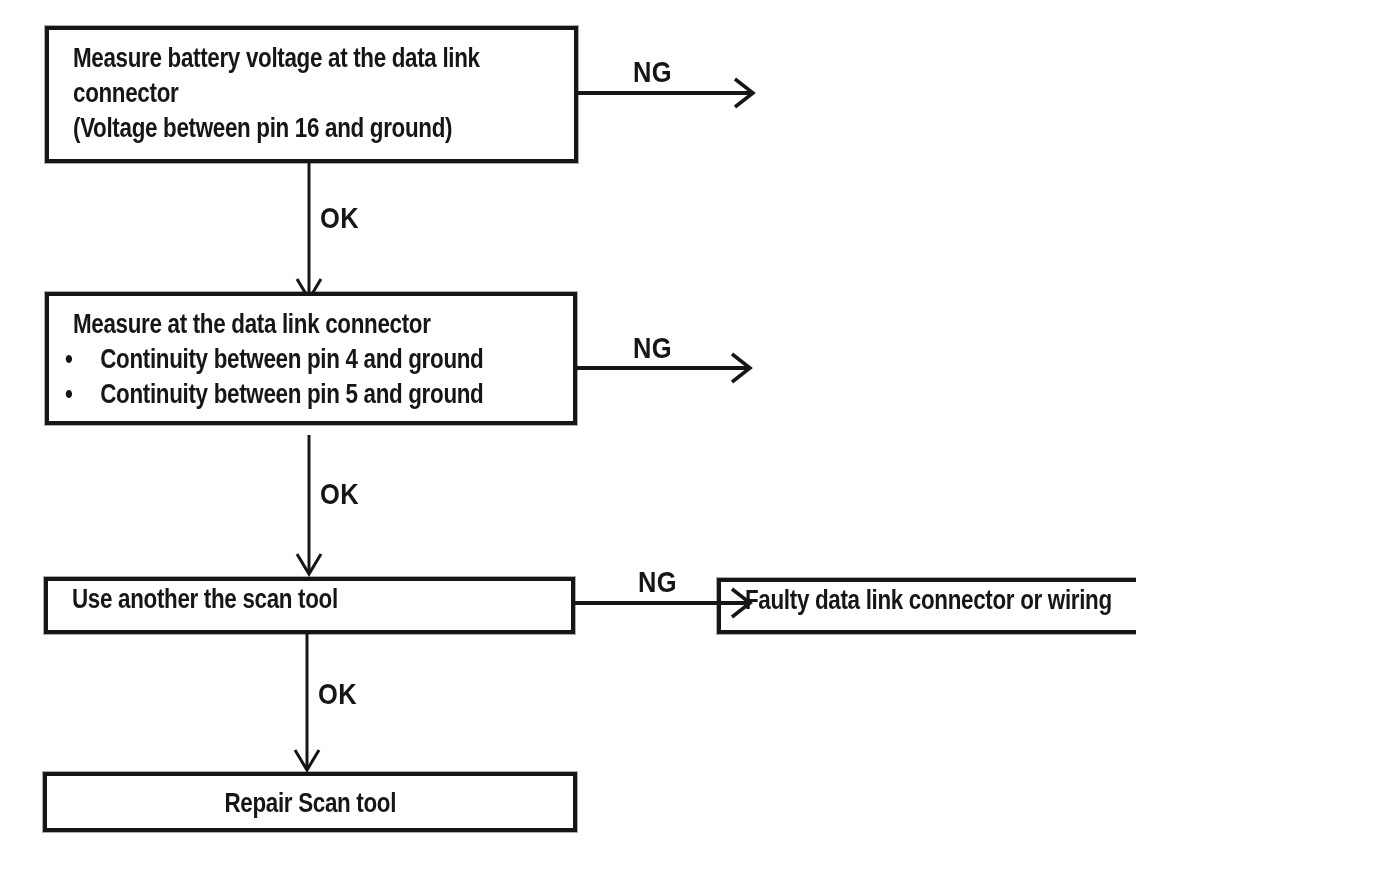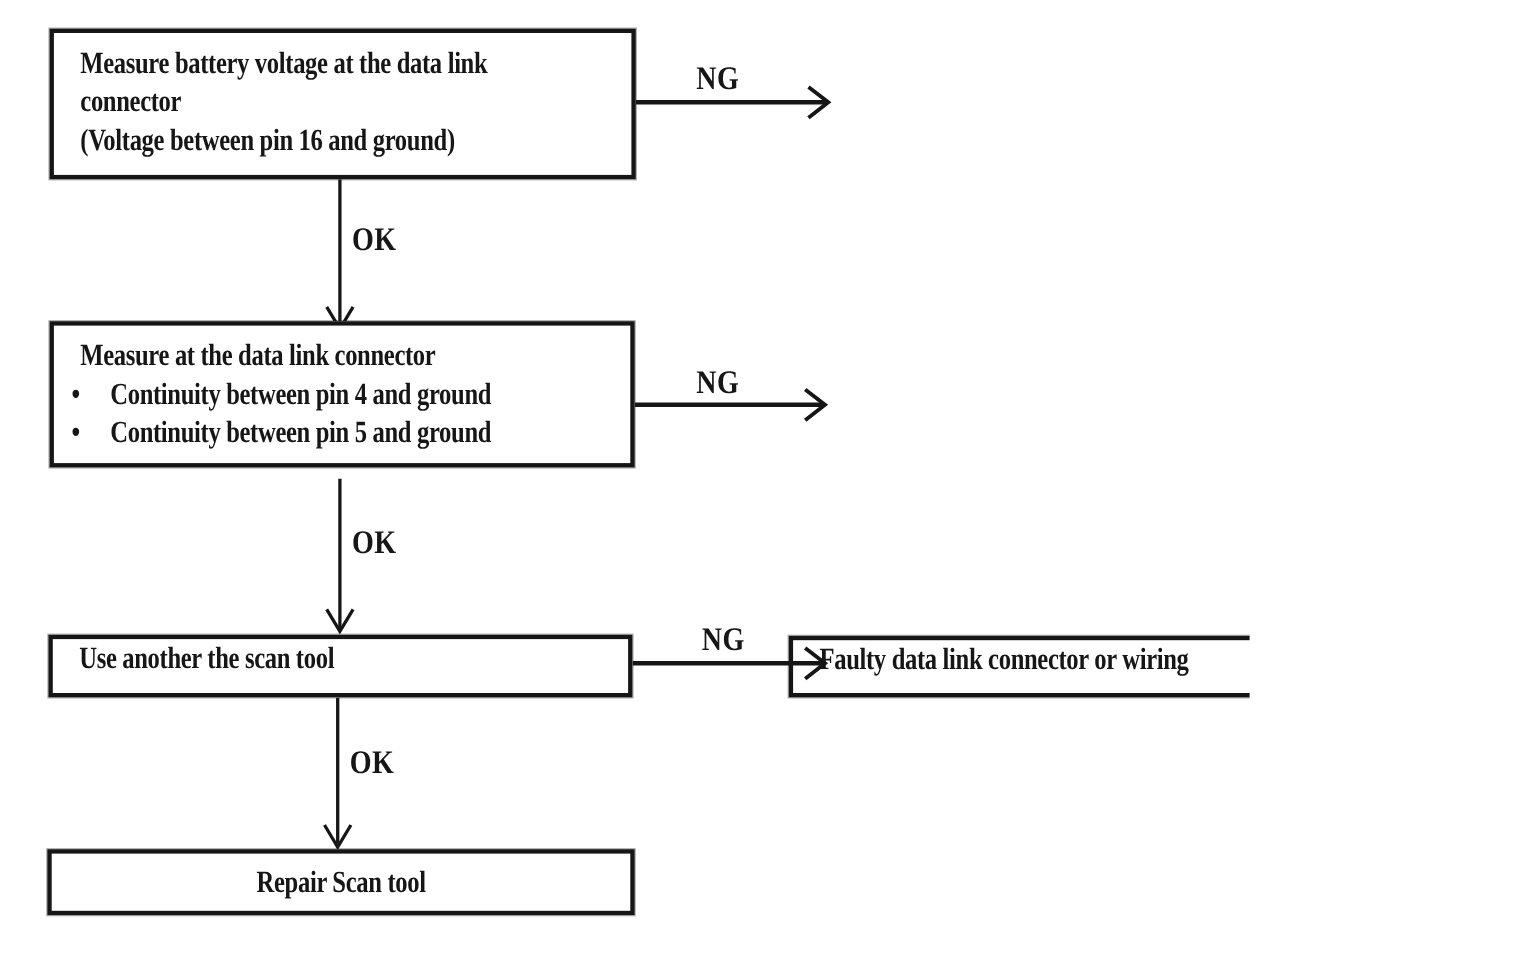--- a/index.html
+++ b/index.html
@@ -2,21 +2,21 @@
 <html><head>
 <meta charset="utf-8">
 <style>
   html, body { margin: 0; padding: 0; background: #ffffff; }
 
   .canvas {
     position: relative;
     width: 1136px;
     height: 876px;
     background: #ffffff;
-    font-family: Liberation Serif, serif;
+    font-family: Liberation Sans, sans-serif;
     color: #161616;
     overflow: hidden;
   }
 
   
   .node {
     position: absolute;
     box-sizing: border-box;
     background: #ffffff;
     border: 4px solid #161616;

